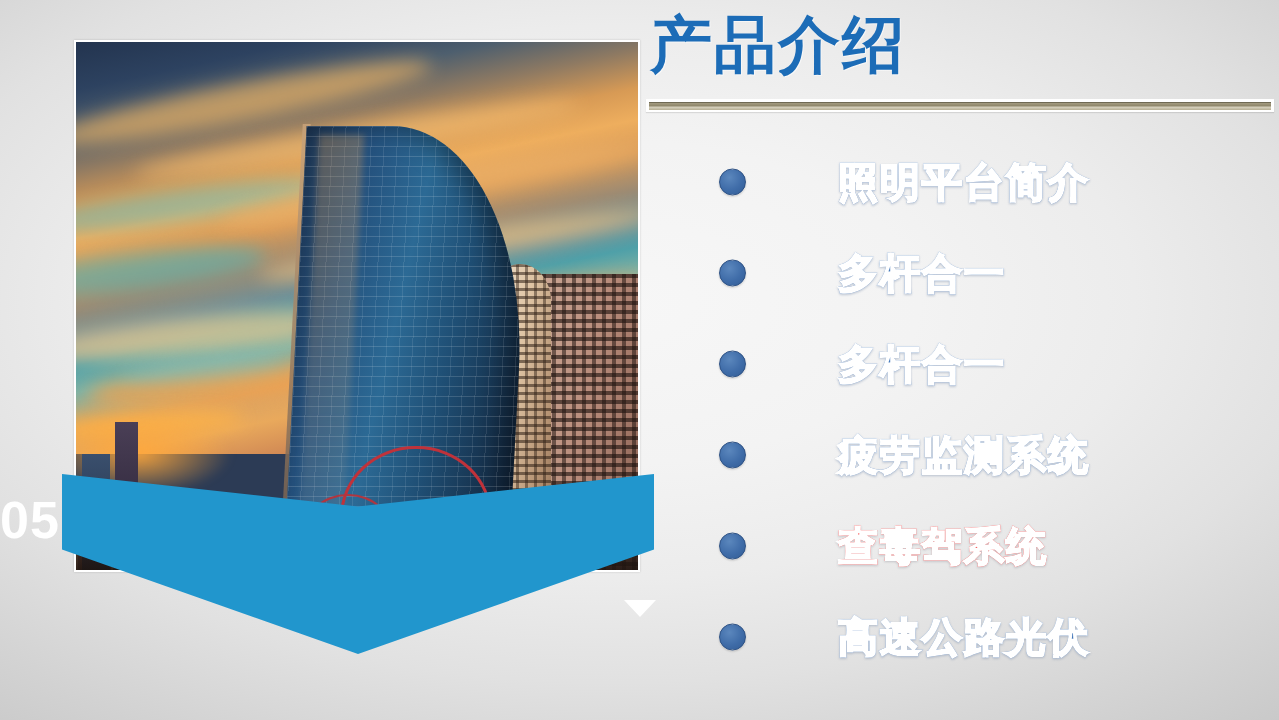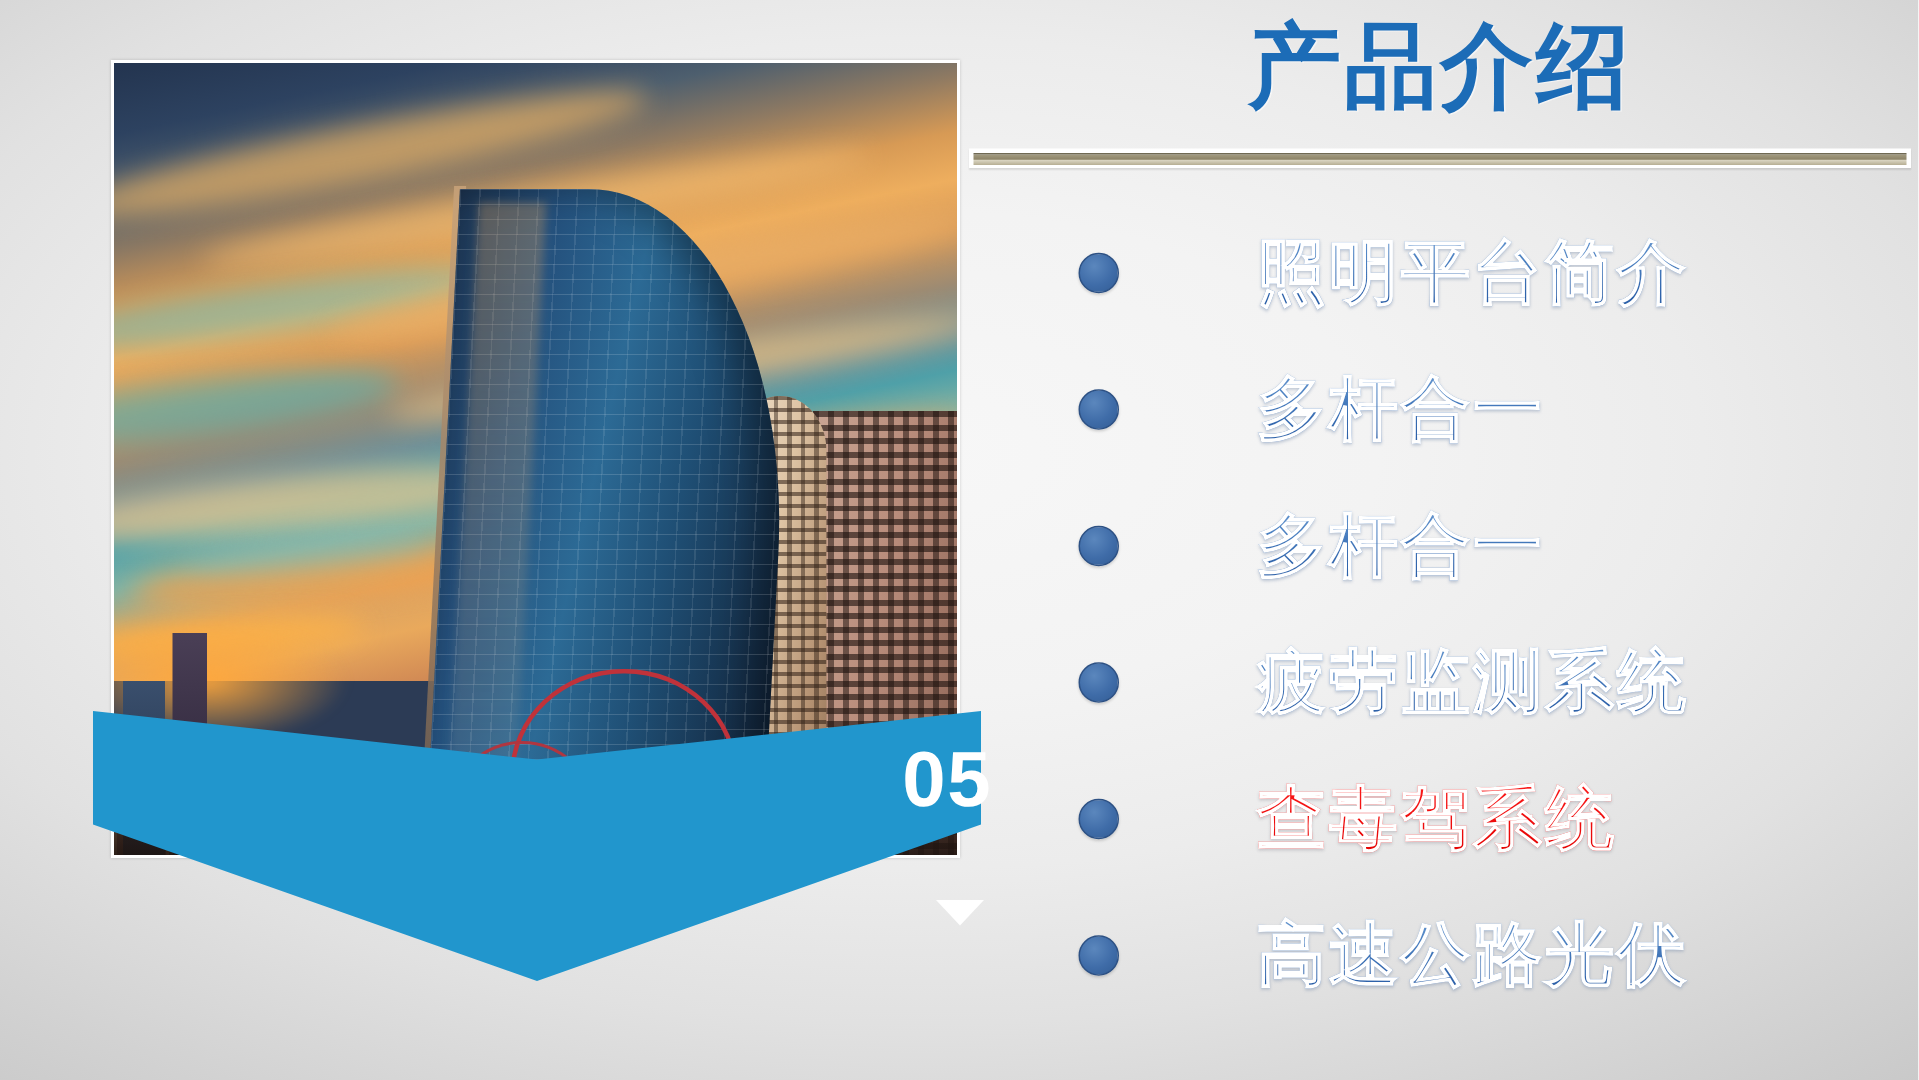--- a/index.html
+++ b/index.html
@@ -215,21 +215,21 @@
     width: 592px;
     height: 180px;
     background: #2196cd;
     clip-path: polygon(0% 0%, 50% 18%, 100% 0%, 100% 42%, 50% 100%, 0% 42%);
     -webkit-clip-path: polygon(0% 0%, 50% 18%, 100% 0%, 100% 42%, 50% 100%, 0% 42%);
   }
   #chevron-number {
     position: absolute;
     left: 0; right: 16px;
     top: 494px;
-    text-align: center;
+    text-align: left;
     color: #ffffff;
     font-size: 52px;
     font-weight: 700;
     letter-spacing: 1px;
     line-height: 1;
   }
   #chevron-contents-row {
     position: absolute;
     left: 0; right: 0;
     top: 570px;
@@ -264,21 +264,21 @@
     border-right: 16px solid transparent;
     border-top: 17px solid #ffffff;
   }
 
   
   #title {
     position: absolute;
     left: 650px;
     top: 6px;
     width: 620px;
-    text-align: center;
+    text-align: left;
     color: #1c6cb7;
     font-size: 62px;
     font-weight: 700;
     letter-spacing: 2px;
     line-height: 1.25;
     text-shadow: 1px 1px 0 rgba(255,255,255,.55);
   }
   #divider {
     position: absolute;
     left: 646px;
@@ -319,22 +319,22 @@
     border-radius: 50%;
     background: radial-gradient(circle at 38% 32%, #5b87bd 0%, #3f6ca8 55%, #325c94 100%);
     border: 1.5px solid #2d5184;
     box-shadow: 0 1px 2px rgba(0,0,0,.18);
   }
   .bullet-text {
     position: absolute;
     left: 188px;
     top: 50%;
     transform: translateY(-50%);
-    font-size: 46px;
-    font-weight: 400;
+    font-size: 40px;
+    font-weight: 700;
     letter-spacing: 2px;
     white-space: nowrap;
     background: linear-gradient(180deg, #6f9ed4 0%, #4a7fc0 38%, #2f63ab 72%, #2a5ea6 100%);
     -webkit-background-clip: text;
     background-clip: text;
     color: transparent;
     -webkit-text-stroke: 2.4px #ffffff;
     paint-order: stroke fill;
     filter: drop-shadow(0 1px 1px rgba(120,140,170,.45));
   }

